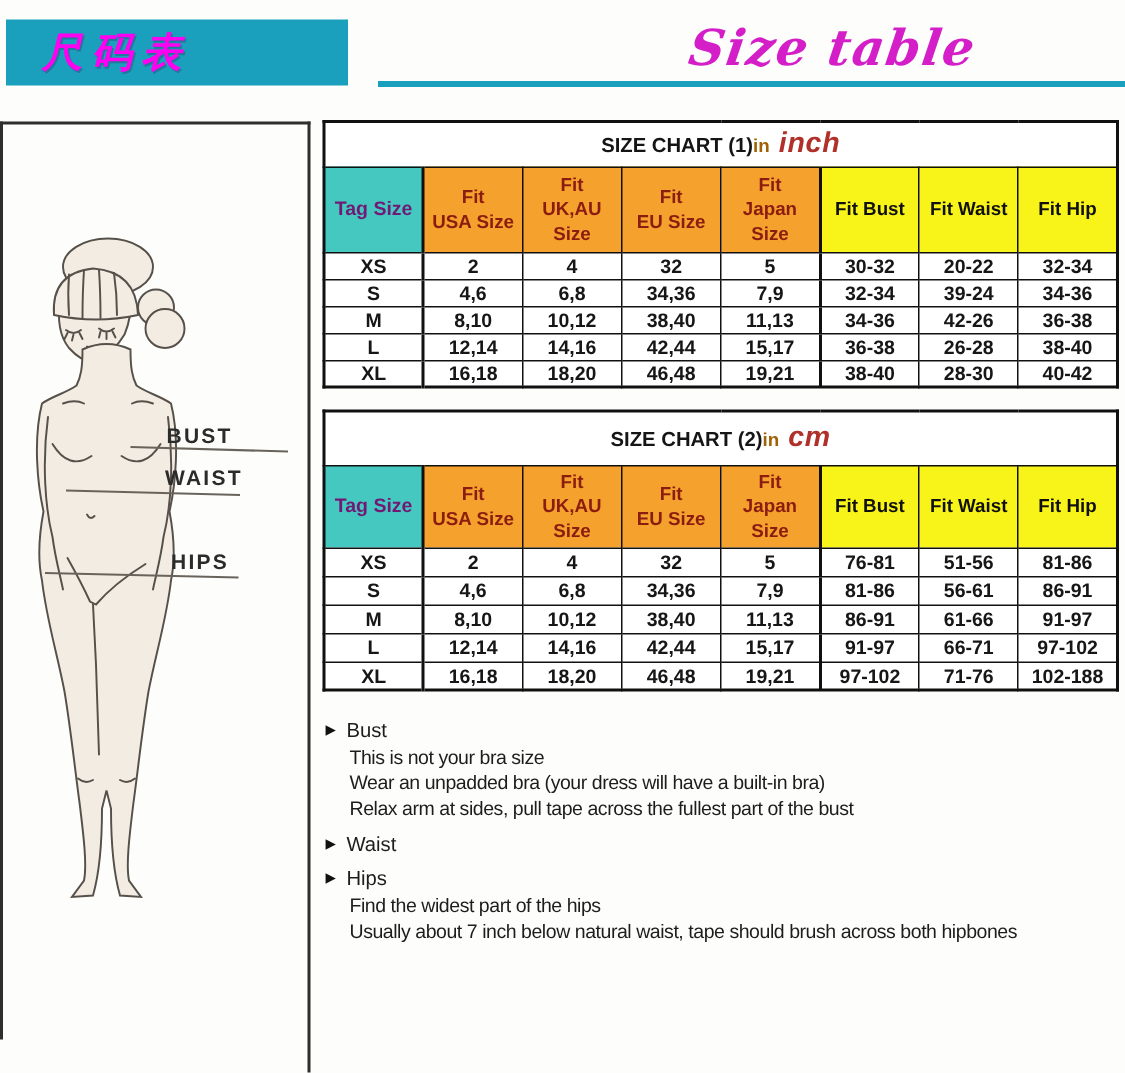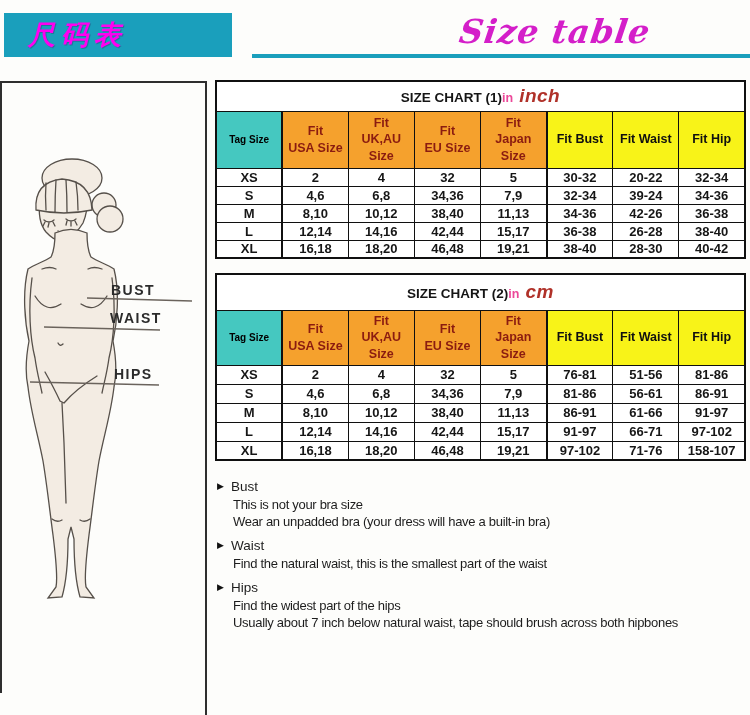--- a/index.html
+++ b/index.html
@@ -49,27 +49,27 @@
   
   table.size-table {
     position:absolute; left:215px; width:531px; border-collapse:collapse;
     table-layout:fixed; background:#fff; border:2px solid #101010;
   }
   #table-0 { top:80px; }
   #table-1 { top:273px; }
   .size-table td, .size-table th { border:1px solid #101010; text-align:center; padding:0; }
   .title-cell { height:30px; font-weight:bold; font-size:13.5px; color:#151515; }
   #table-1 .title-cell { height:36px; }
-  .title-unit-prefix { font-size:12.5px; font-weight:bold; color:#ec4899; }
+  .title-unit-prefix { font-size:12.5px; font-weight:bold; color:#a16207; }
   .title-unit { margin-left:6px; font-size:19px; font-weight:bold; color:var(--unit-red,#B03129); letter-spacing:.5px;font-style:italic; }
   .size-table th {
     height:57px; font-weight:bold; font-size:12.5px; white-space:pre-line; line-height:1.3;
   }
   #table-1 th { height:55px; }
-  th.col-tag { background:var(--teal-cell,#45C8C0); color:#000000; font-size:10px; }
+  th.col-tag { background:var(--teal-cell,#45C8C0); color:#701a75; font-size:13px; }
   th.col-or  { background:var(--orange-cell,#F5A12D); color:var(--orange-text,#8B1C10); }
   th.col-ye  { background:var(--yellow-cell,#F8F318); color:#101010; }
   .size-table tbody tr { height:18px; }
   #table-1 tbody tr { height:19px; }
   .size-table tbody td { font-weight:bold; font-size:13px; color:#161616; }
   
   .size-table th:nth-child(1), .size-table tbody td:nth-child(1) { border-right-width:2px; }
   .size-table th:nth-child(5), .size-table tbody td:nth-child(5) { border-right-width:2px; }
   
   .measure {
@@ -288,41 +288,41 @@
         <td>97-102</td>
       </tr>
       <tr>
         <td>XL</td>
         <td>16,18</td>
         <td>18,20</td>
         <td>46,48</td>
         <td>19,21</td>
         <td>97-102</td>
         <td>71-76</td>
-        <td>158-107</td>
+        <td>102-188</td>
       </tr>
     </tbody>
   </table>
 
 <div class="measure">
   <div id="measure-sections">
       <div class="m-section">
         <div class="m-label-row">
           <span class="m-marker">▶</span>
           <span class="m-label">Bust</span>
         </div>
         <div class="m-line">This is not your bra size</div>
         <div class="m-line">Wear an unpadded bra (your dress will have a built-in bra)</div>
+        <div class="m-line">Relax arm at sides, pull tape across the fullest part of the bust</div>
       </div>
       <div class="m-section">
         <div class="m-label-row">
           <span class="m-marker">▶</span>
           <span class="m-label">Waist</span>
         </div>
-        <div class="m-line">Find the natural waist, this is the smallest part of the waist</div>
       </div>
       <div class="m-section">
         <div class="m-label-row">
           <span class="m-marker">▶</span>
           <span class="m-label">Hips</span>
         </div>
         <div class="m-line">Find the widest part of the hips</div>
         <div class="m-line">Usually about 7 inch below natural waist, tape should brush across both hipbones</div>
       </div>
     </div>

